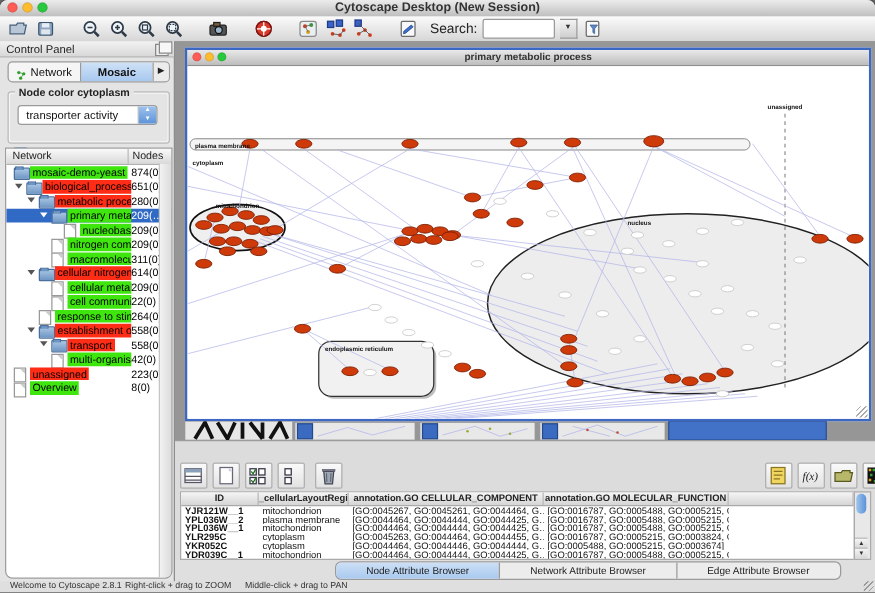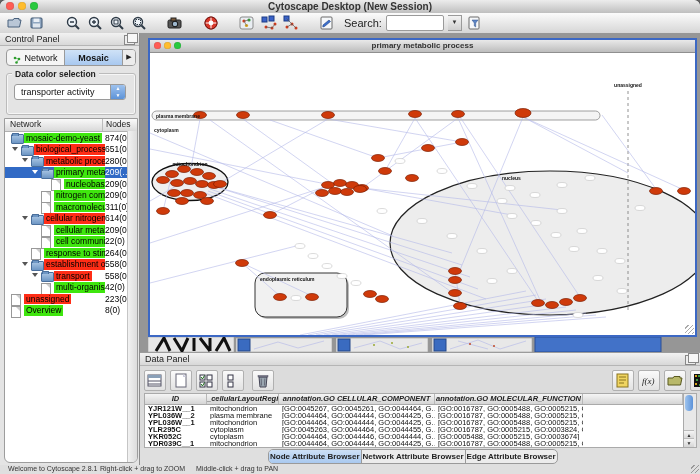--- a/index.html
+++ b/index.html
@@ -72,33 +72,33 @@
   #canvas{position:absolute;left:0;top:13px;width:545px;height:282px;background:#fff;overflow:hidden;}
   .grip{position:absolute;right:1px;bottom:1px;width:9px;height:9px;
         background:repeating-linear-gradient(135deg,transparent,transparent 2px,#aaa 2px,#aaa 3px);}
   #fragments{position:absolute;left:8px;top:304px;width:552px;height:15px;}
   
   #dpanel{left:140px;top:352px;width:560px;height:96px;background:#dcdcdc;border-top:1px solid #9c9c9c;box-sizing:border-box;}
   #dp-tools{position:absolute;left:4px;top:16px;width:552px;height:22px;}
   .dpi{position:absolute;top:1px;width:20px;height:19px;border:1px solid #b0b0b0;border-radius:2px;background:linear-gradient(#fafafa,#e2e2e2);}
   .dpi svg{position:absolute;left:1px;top:1px;}
   #dp-table{position:absolute;left:4px;top:40px;width:538px;height:53px;background:#fff;border:1px solid #aaa;font-size:7.5px;}
-  #dp-thead{display:flex;height:10px;background:linear-gradient(#f5f5f5,#d5d5d5);border-bottom:1px solid #aaa;font-weight:bold;color:#222;font-style:italic;}
+  #dp-thead{display:flex;height:10px;background:linear-gradient(#f5f5f5,#d5d5d5);border-bottom:1px solid #aaa;font-weight:bold;color:#222;}
   #dp-thead div{border-right:1px solid #b8b8b8;text-align:center;line-height:10px;overflow:hidden;white-space:nowrap;box-sizing:border-box;}
   .dp-row{display:flex;height:7px;line-height:7px;white-space:nowrap;color:#111;}
   .dp-row div{overflow:hidden;box-sizing:border-box;padding-left:3px;}
   .cw0{width:62px;} .cw1{width:72px;} .cw2{width:156px;} .cw3{width:148px;} .cw4{flex:1;}
   .dp-row .cw0{font-weight:bold;}
   #dp-scroll{position:absolute;right:3px;top:40px;width:12px;height:53px;background:#e8e8e8;border:1px solid #aaa;}
   #dp-thumb{position:absolute;left:1px;top:1px;width:8px;height:16px;border-radius:4px;background:linear-gradient(90deg,#9fc4ee,#5b92d9);}
   .dp-arr{position:absolute;left:0;width:10px;height:8px;font-size:5px;text-align:center;line-height:8px;color:#333;background:linear-gradient(#f5f5f5,#d5d5d5);border-top:1px solid #bbb;}
   
   #btabs{left:140px;top:448px;width:560px;height:17px;}
   #btab-group{position:absolute;left:128px;top:1px;display:flex;border:1px solid #9a9a9a;border-radius:5px;overflow:hidden;background:#ececec;}
-  .btab{font-size:8px;font-weight:bold;color:#222;padding:2px 1px;line-height:9px;}
+  .btab{font-size:8px;font-weight:normal;color:#222;padding:2px 24px;line-height:9px;}
   .btab.active{background:linear-gradient(#cde0f6,#a9c9ef);}
   .btab + .btab{border-left:1px solid #9a9a9a;}
   #statusbar{left:0;top:465px;width:700px;height:9px;font-size:7px;color:#333;}
   #statusbar span{position:absolute;top:0;}
   #grip-app{position:absolute;right:1px;bottom:0px;width:8px;height:8px;
         background:repeating-linear-gradient(135deg,transparent,transparent 2px,#999 2px,#999 3px);}
 </style>
 </head>
 <body>
 
@@ -238,21 +238,21 @@
               <line x1="6" y1="3" x2="3.5" y2="6.5" stroke="#2f9e2f" stroke-width=".6"></line>
             </svg></span>
         <span>Network</span>
       </div>
       <div class="cp-tab active">
         <span style="font-weight:bold;">Mosaic</span>
       </div>
       <div id="tab-arrow">▶</div>
     </div>
     <div class="abs" id="groupbox">
-      <div id="groupbox-label">Data color selection</div>
+      <div id="groupbox-label">Node color cytoplasm</div>
       <div id="combo">
         <span>transporter activity</span>
         <span id="combo-step">▲<br>▼</span>
       </div>
     </div>
     <div class="abs" id="selrow">
       <span id="selchk">✓</span>
       <span>Select nodes</span>
     </div>
     <div class="abs" id="treewrap">
@@ -534,24 +534,20 @@
           <path d="M302 12 L330 3 L352 12 L378 4 M310 4 L340 12" fill="none" stroke="#b9bde8" stroke-width=".7"></path>
           <circle cx="322" cy="7" r="1" fill="#c04a2a"></circle>
             <circle cx="346" cy="9" r="1" fill="#c04a2a"></circle>
         </g>
         <rect x="387" y="0" width="126" height="15" fill="#4272c8" stroke="#2a4f96"></rect>
       </svg>
     </div>
   </div>
 
   <div class="abs" id="dpanel">
-    <div class="panel-head">
-      <span>Data Panel</span>
-      <span class="float-ic"></span>
-    </div>
     <div id="dp-tools">
       <span class="dpi" style="left:0">
           <svg width="18" height="17">
             <rect x="2" y="3" width="13" height="11" fill="#fff" stroke="#556"></rect>
             <rect x="2" y="3" width="13" height="3" fill="#8aa0b8"></rect>
             <line x1="2" y1="9" x2="15" y2="9" stroke="#556"></line>
             <line x1="2" y1="12" x2="15" y2="12" stroke="#556"></line>
           </svg>
         </span>
       <span class="dpi" style="left:26px">

